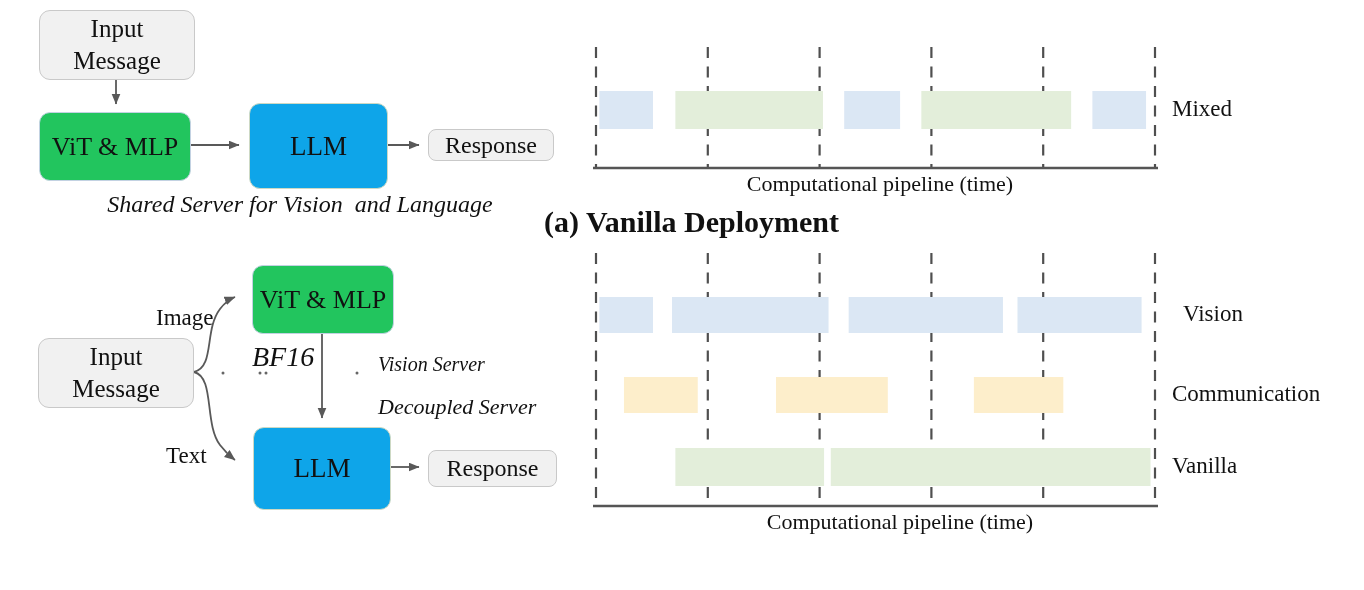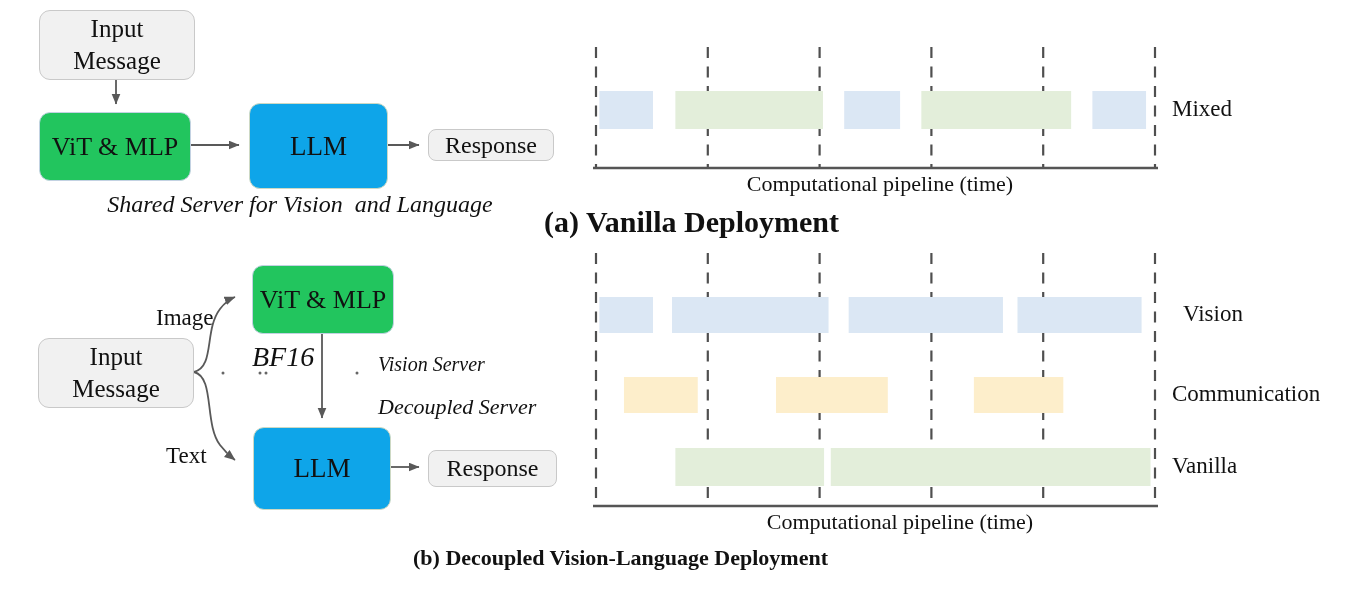--- a/index.html
+++ b/index.html
@@ -86,21 +86,20 @@
   <div class="box" style="left:38px;top:338px;width:154px;height:68px;font-size:25px;">Input
 Message</div>
   <div class="box blue" style="left:252px;top:265px;width:140px;height:67px;font-size:26px;">ViT &amp; MLP</div>
   <div class="box green" style="left:253px;top:427px;width:136px;height:81px;font-size:27px;">LLM</div>
   <div class="box" style="left:428px;top:450px;width:127px;height:35px;font-size:24px;border-radius:8px;">Response</div>
   <div class="lbl" style="left:156px;top:305px;font-size:23px;">Image</div>
   <div class="lbl" style="left:166px;top:443px;font-size:23px;">Text</div>
   <div class="lbl italic" style="left:252px;top:341px;font-size:28px;">BF16</div>
   <div class="lbl italic" style="left:378px;top:337px;font-size:20px;margin-top:16px;">Vision Server</div>
   <div class="lbl italic" style="left:378px;top:394px;font-size:22px;">Decoupled Server</div>
-  <div class="lbl bold" style="left:413px;top:545px;font-size:22px;">(b) Decoupled Vision-Language Deployment</div>
 
   <div class="lbl center" style="left:660px;top:171px;width:440px;font-size:22px;">Computational pipeline (time)</div>
   <div class="lbl center" style="left:680px;top:509px;width:440px;font-size:22px;">Computational pipeline (time)</div>
 
 <div class="lbl" style="left: 1172px; top: 96px; font-size: 23px;">Mixed</div>
     <div class="lbl" style="left: 1172px; top: 301px; font-size: 23px; margin-left: 11px;">Vision</div>
     <div class="lbl" style="left: 1172px; top: 381px; font-size: 23px;">Communication</div>
     <div class="lbl" style="left: 1172px; top: 453px; font-size: 23px;">Vanilla</div>
   </div>
 

